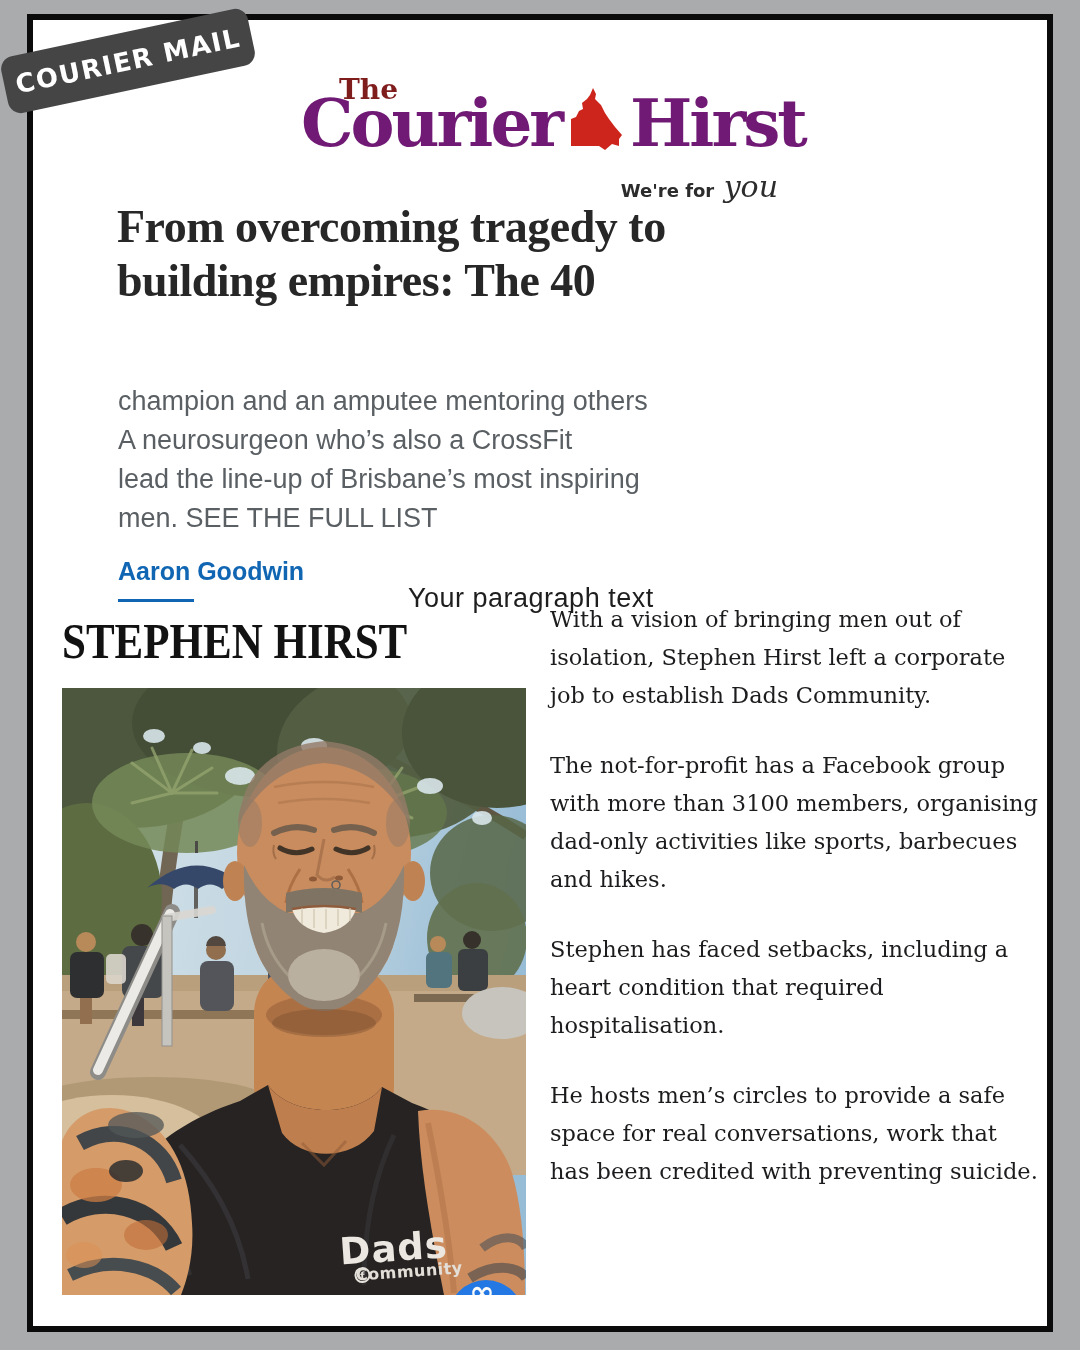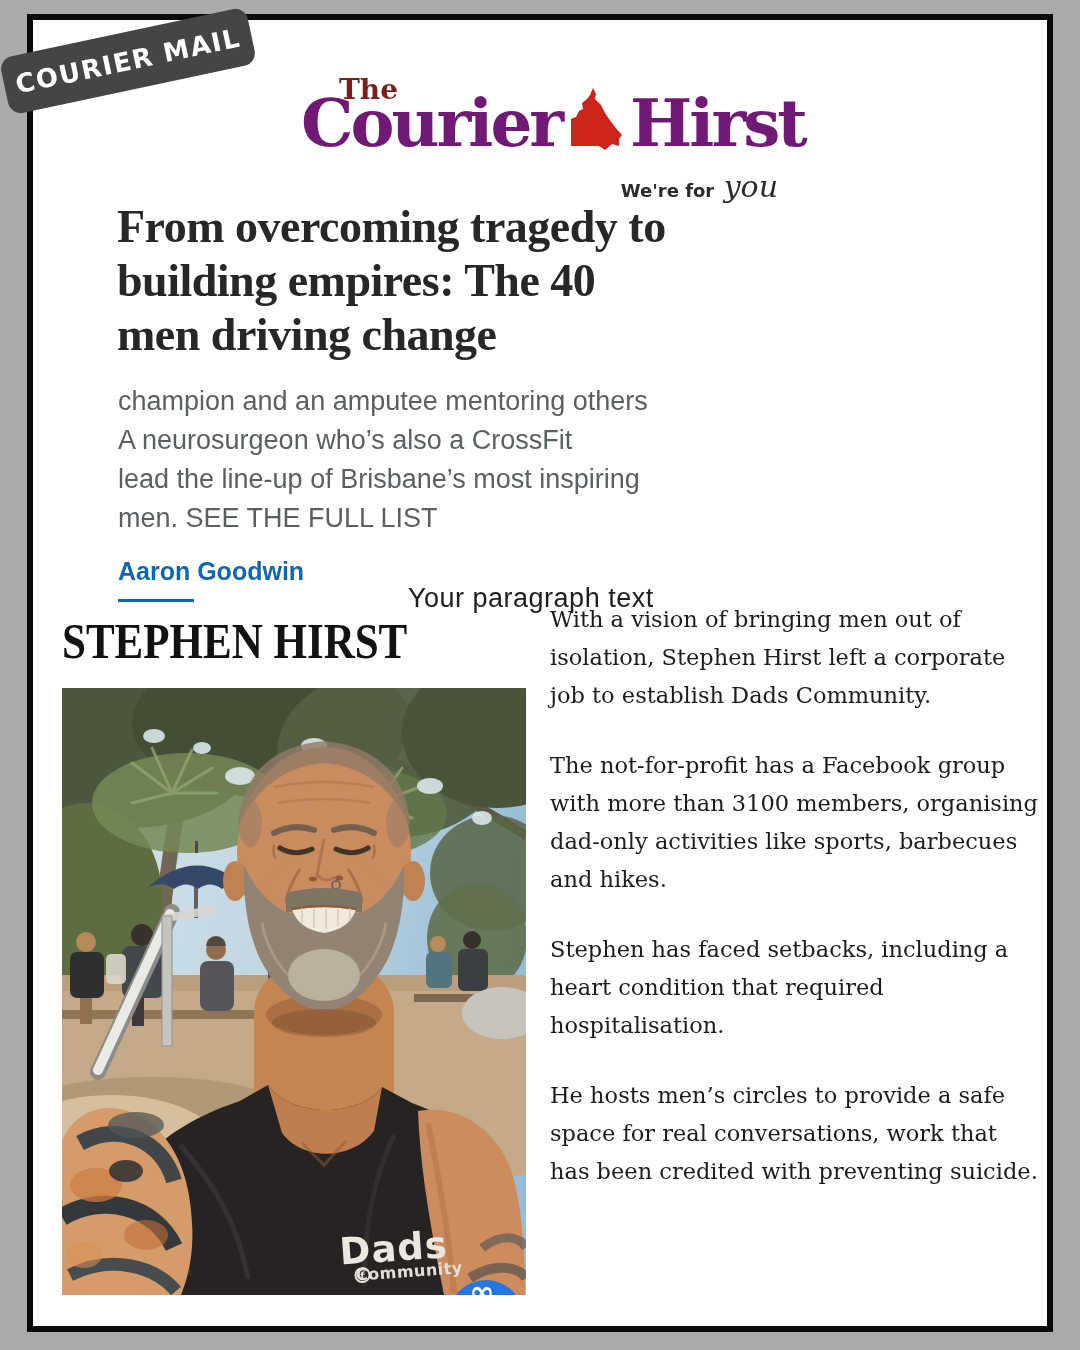--- a/index.html
+++ b/index.html
@@ -59,21 +59,20 @@
     <div class="mh-word mh-mail">Hirst</div>
     <div class="tagline">
       <span class="tg-bold">We're for</span>
       <span class="tg-script">you</span>
     </div>
   </div>
 
   <div class="headline">
     <span>From overcoming tragedy to</span>
     <span>building empires: The 40</span>
-    <span>men driving change</span>
   </div>
   <div class="subhead">
     <span>champion and an amputee mentoring others</span>
     <span>A neurosurgeon who’s also a CrossFit</span>
     <span>lead the line-up of Brisbane’s most inspiring</span>
     <span>men. SEE THE FULL LIST</span>
   </div>
 
   <a class="byline" href="#">Aaron Goodwin</a>
   <div class="byline-rule"></div>

